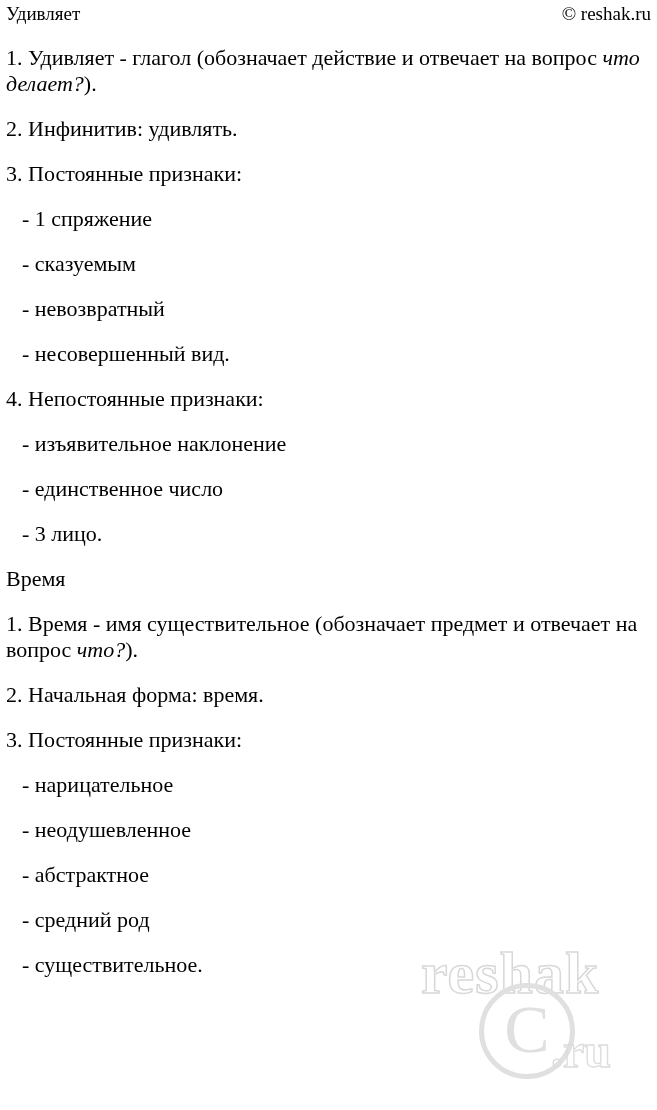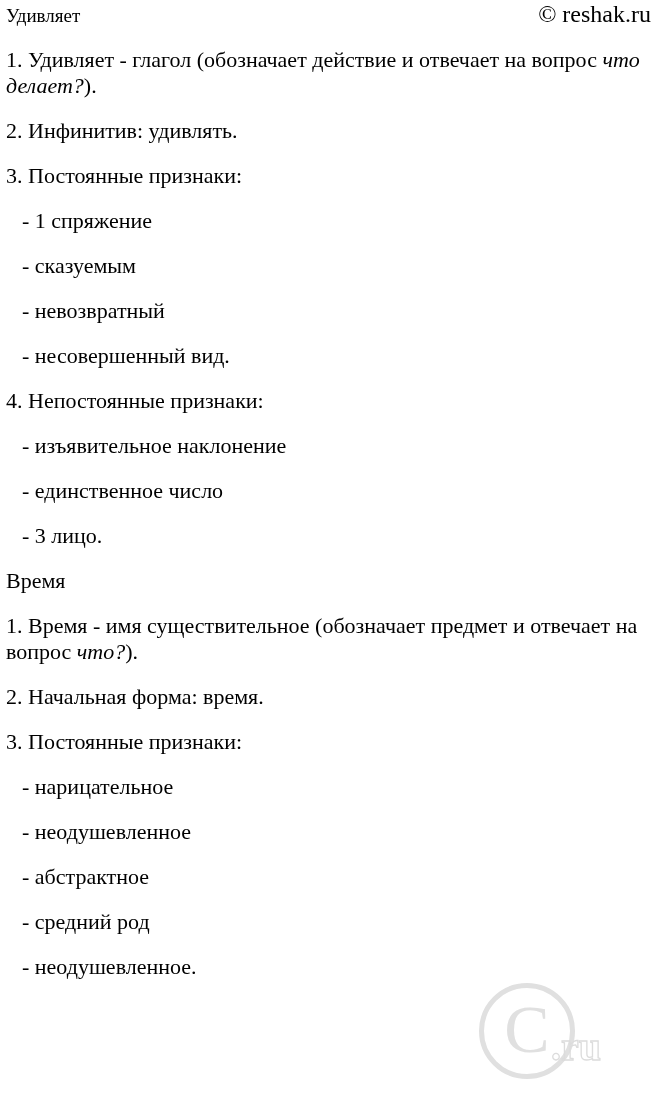--- a/index.html
+++ b/index.html
@@ -27,21 +27,21 @@
     justify-content: space-between;
     align-items: baseline;
     font-size: 19px;
     line-height: 24px;
     padding-top: 2px;
   }
   .header-title {
     font-size: 19px;
   }
   .header-copy {
-    font-size: 24px;
+    font-size: 19px;
   }
   .content {
     position: relative;
     z-index: 2;
   }
   p.line {
     margin: 0;
     padding: 0;
     font-size: 22px;
     line-height: 26px;
@@ -99,21 +99,21 @@
     transform: translate(-50%, -52%);
     font-size: 68px;
     color: #e0e0e0;
     font-family: "Liberation Serif", serif;
   }
   .wm-text2 {
     position: absolute;
     left: 130px;
     top: 92px;
     font-family: "Liberation Serif", serif;
-    font-size: 40px;
+    font-size: 48px;
     color: transparent;
     -webkit-text-stroke: 1.3px #dcdcdc;
     font-weight: 700;
   }
 </style>
 </head>
 <body>
 
 <div class="page">
 
@@ -147,22 +147,23 @@
     <p class="line"><span>1. Время - имя существительное (обозначает предмет и отвечает на вопрос </span><span class="it">что?</span><span>).</span></p>
 
     <p class="line">2. Начальная форма: время.</p>
 
     <p class="line">3. Постоянные признаки:</p>
 
     <p class="line bullet">- нарицательное</p>
     <p class="line bullet">- неодушевленное</p>
     <p class="line bullet">- абстрактное</p>
     <p class="line bullet">- средний род</p>
-    <p class="line bullet">- неодушевленное.</p>
+    <p class="line bullet">- существительное.</p>
 
   </div>
 
   <div class="watermark">
+    <span class="wm-text">reshak</span>
     <span class="wm-c"></span>
     <span class="wm-text2">.ru</span>
   </div>
 
 </div>
 
 </body></html>

